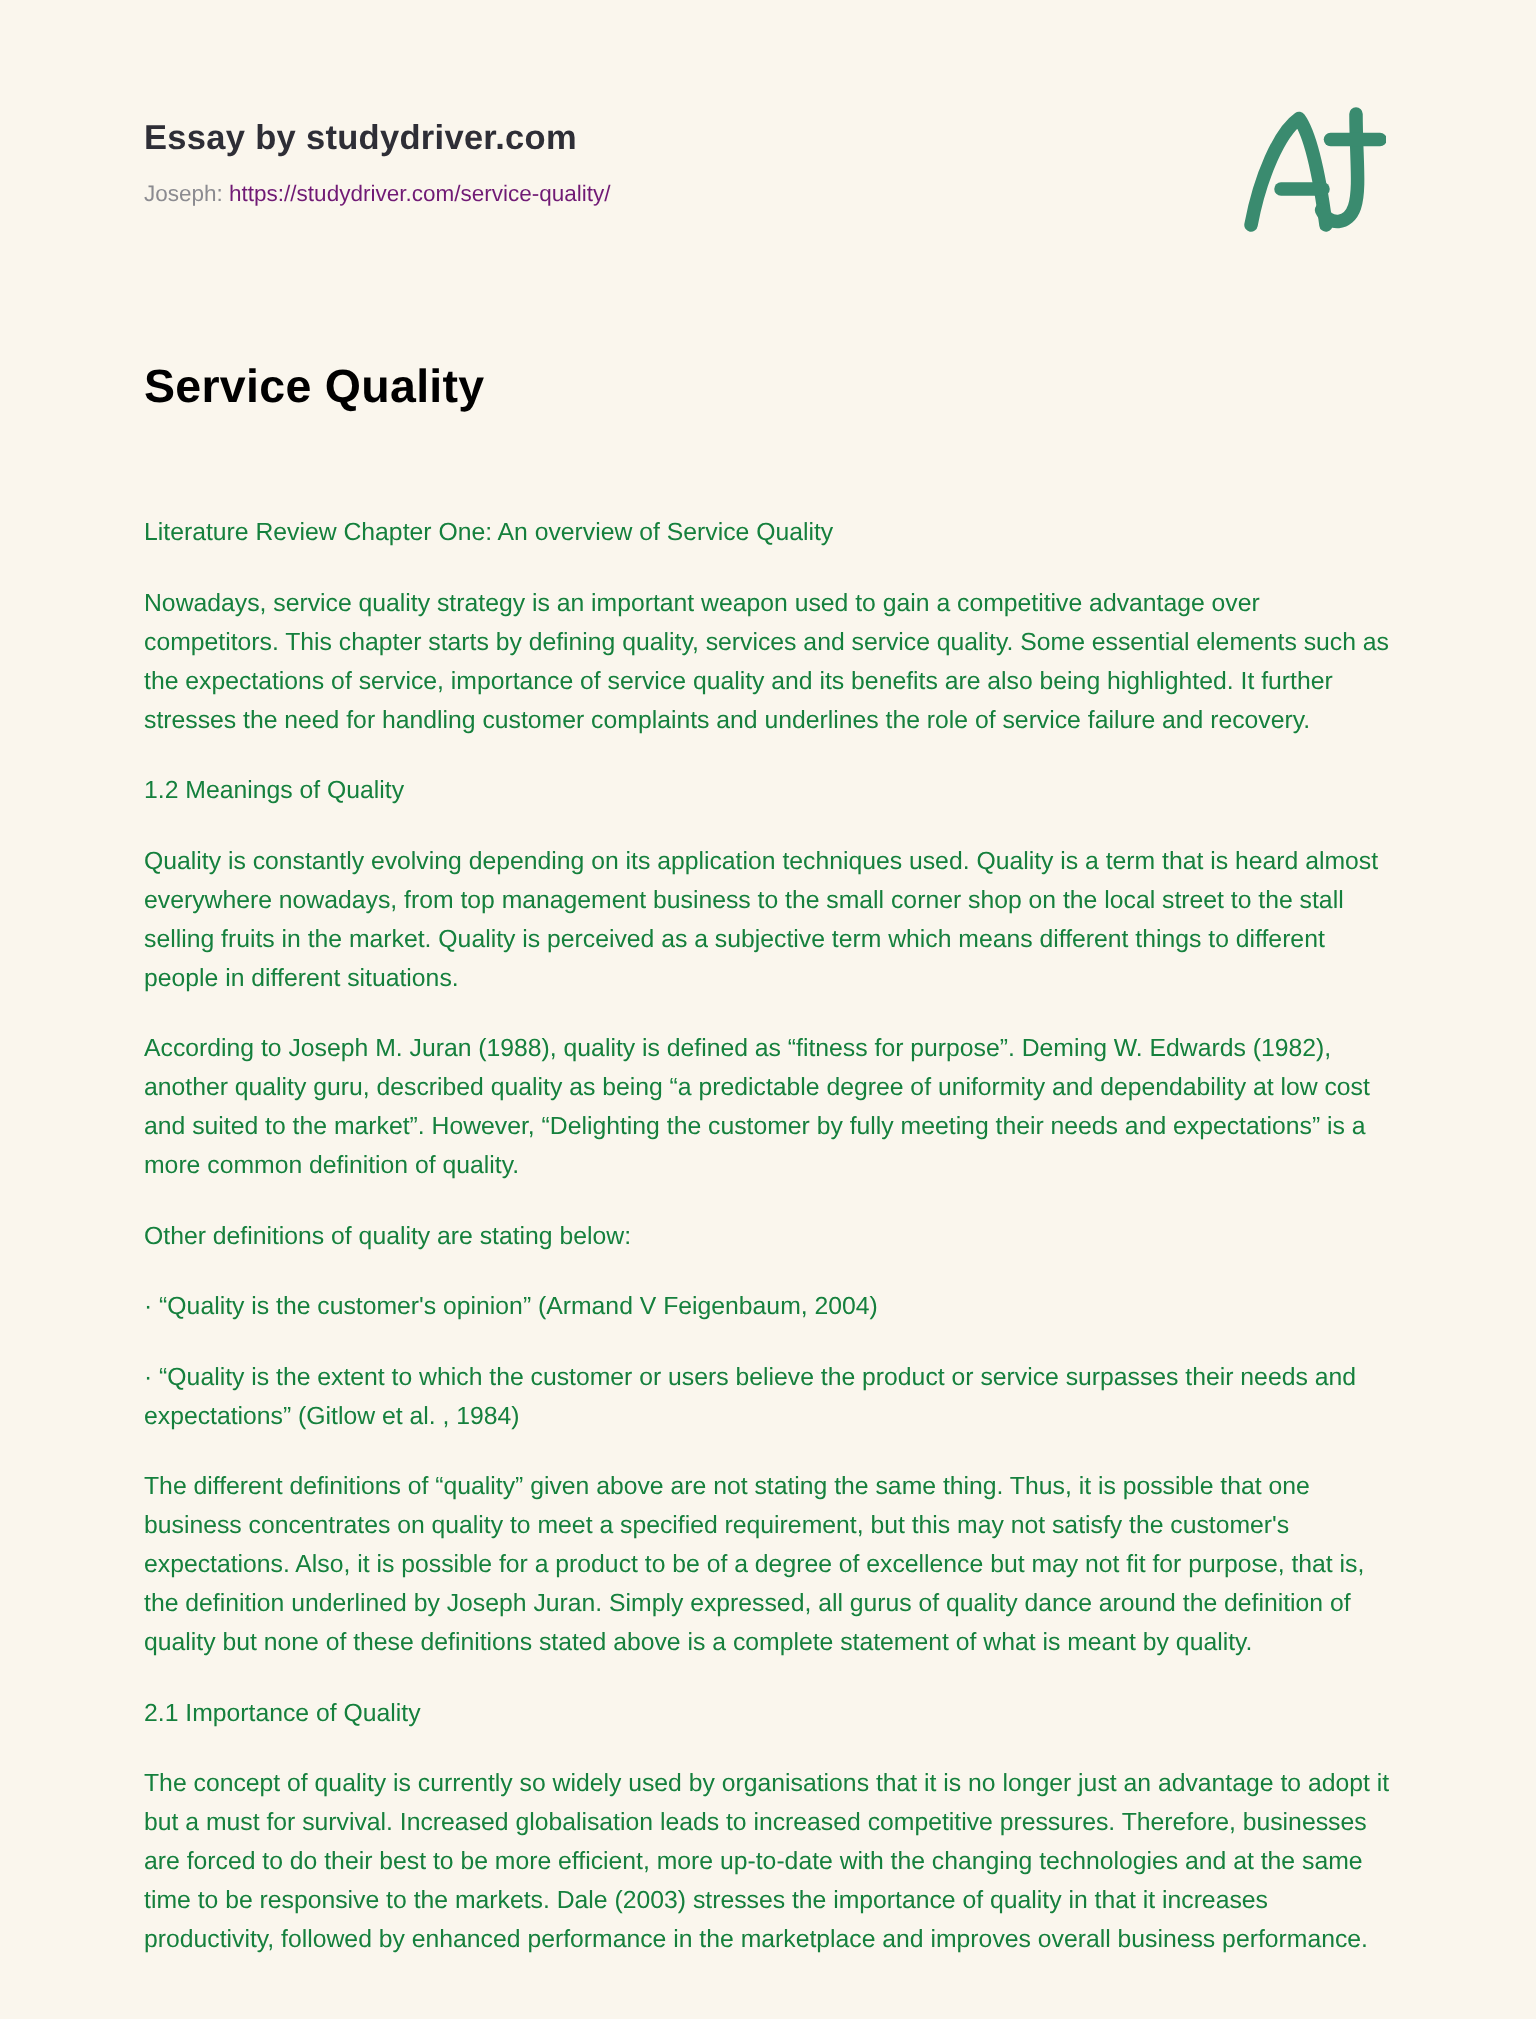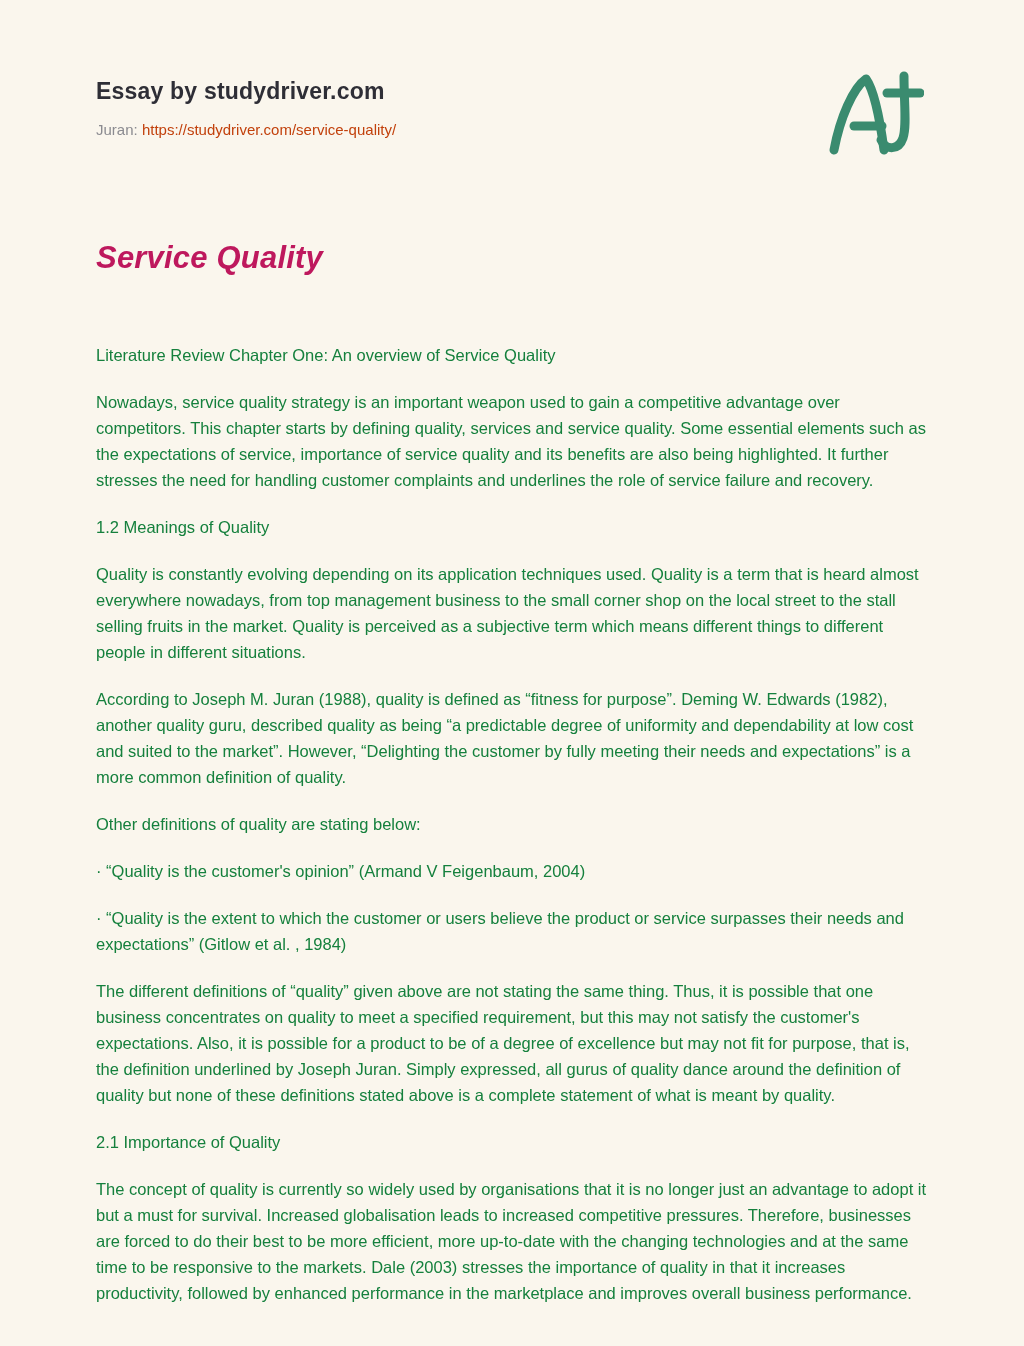--- a/index.html
+++ b/index.html
@@ -22,59 +22,58 @@
     font-weight: 700;
     color: #2e2e36;
     letter-spacing: 0.2px;
   }
   .source-line {
     margin-top: 16px;
     font-size: 15px;
     color: #8b8b90;
   }
   .source-line a {
-    color: #c2410c;
+    color: #701a75;
     text-decoration: none;
     cursor: pointer;
   }
   .logo {
     position: absolute;
     top: 66px;
     right: 100px;
     width: 100px;
     height: 100px;
   }
   .essay-title {
     margin-top: 102px;
     font-size: 31px;
     font-weight: 700;
-    color: #be185d;
+    color: #000000;
     letter-spacing: 0.2px;
-    font-style: italic;
   }
   .essay-body {
     margin-top: 66px;
     max-width: 834px;
   }
   .essay-body p {
     font-size: 16.5px;
     line-height: 26px;
     color: #15803d;
     margin-bottom: 21px;
   }
 </style>
 </head>
 <body>
 
 <div class="page">
 
   <header>
     <div class="site-header">Essay by studydriver.com</div>
     <div class="source-line">
-      <span>Juran:</span>
+      <span>Joseph:</span>
       <a href="#">https://studydriver.com/service-quality/</a>
     </div>
     <div class="logo">
       <svg width="100" height="100" viewBox="0 0 100 100" fill="none" stroke="#3a8b6f" stroke-width="9" stroke-linecap="round" stroke-linejoin="round">
         <path d="M10 84 C16 52 29 22 42 13 C50 24 56 54 60 84"></path>
         <path d="M30 60 L58 60"></path>
         <path d="M80 10 C80 38 83 60 79 72 C75 84 62 85 57 74"></path>
         <path d="M63 27 L96 27"></path>
       </svg>
     </div>

